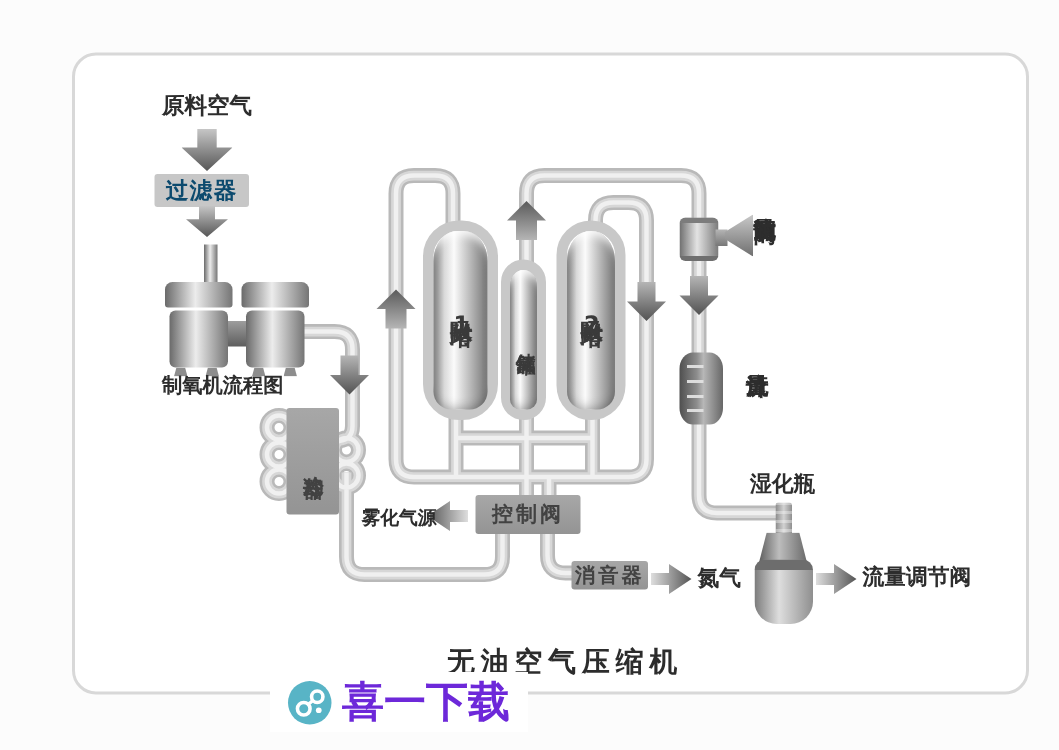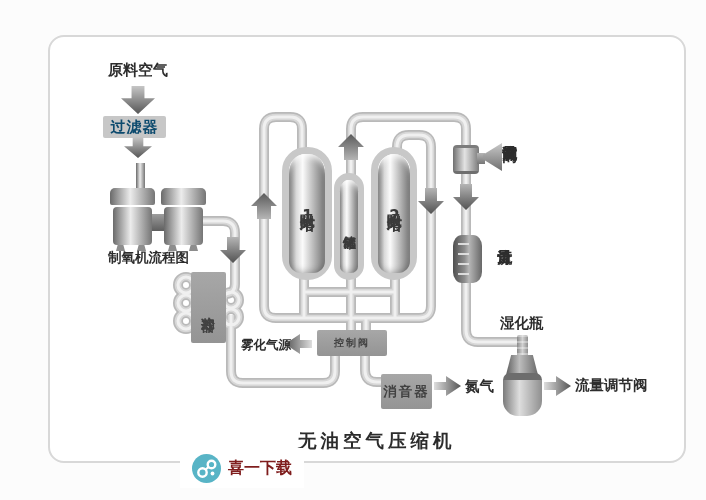--- a/index.html
+++ b/index.html
@@ -19,21 +19,21 @@
        box-shadow:inset 0 6px 6px -3px rgba(255,255,255,.85), inset 0 -5px 7px -4px rgba(0,0,0,.3);}
   .cyl .tlbl{font-weight:bold;color:#3a3a3a;font-size:15px;writing-mode:vertical-rl;text-orientation:upright;letter-spacing:2px;}
   .metalh{background:linear-gradient(90deg,#6a6a6a,#ececec 45%,#757575);}
   .arrowdn{position:absolute;background:linear-gradient(180deg,#c6c6c6,#565656);
            clip-path:polygon(31% 0,69% 0,69% 44%,100% 44%,50% 100%,0 44%,31% 44%);}
   .foot{position:absolute;width:9px;height:6px;background:#8d8d8d;clip-path:polygon(18% 0,82% 0,100% 100%,0 100%);}
   .title{position:absolute;font-weight:bold;color:#2c2c2c;font-size:18.5px;letter-spacing:4px;white-space:nowrap;}
   .wm{position:absolute;left:160px;top:448px;height:40px;display:flex;align-items:center;gap:7px;
       background:#ffffff;padding:0 12px;}
   .wm-icon{width:29px;height:29px;border-radius:50%;flex:0 0 auto;}
-  .wm-text{font-weight:bold;font-size:16px;color:#7f1d1d;letter-spacing:0px;white-space:nowrap;}
+  .wm-text{font-weight:bold;font-size:28px;color:#6d28d9;letter-spacing:0px;white-space:nowrap;}
   .ticks{position:absolute;left:5px;top:8px;width:11px;height:34px;
          background:repeating-linear-gradient(180deg,rgba(225,225,225,.95) 0 2px,transparent 2px 10px);}
 </style>
 </head>
 <body>
 
 <div class="stage">
 
   <div class="card"></div>
 
@@ -114,24 +114,24 @@
   <div class="casing" style="left:314px;top:173px;width:30px;height:107px;border-radius:18px;"></div>
   <div class="cyl" style="left:320px;top:180px;width:18px;height:93px;">
     <span class="tlbl" style="font-size:13px;letter-spacing:1px;">储氧罐</span>
   </div>
   <div class="casing" style="left:351px;top:147px;width:46px;height:133px;"></div>
   <div class="cyl" style="left:358px;top:154px;width:32px;height:119px;">
     <span class="tlbl">吸附塔2</span>
   </div>
 
   <div class="lbl" style="left:221px;top:338px;font-size:12.5px;">雾化气源</div>
-  <div class="gbox" style="left:297px;top:330px;width:70px;height:26px;font-size:10px;">
+  <div class="gbox" style="left:297px;top:330px;width:70px;height:26px;font-size:14px;">
     <span>控制阀</span>
   </div>
-  <div class="gbox" style="left:361px;top:374px;width:51px;height:35px;font-size:13.5px;">
+  <div class="gbox" style="left:361px;top:374px;width:51px;height:19px;font-size:13.5px;">
     <span>消音器</span>
   </div>
   <div class="lbl" style="left:445px;top:378px;">氮气</div>
 
   <div class="abs" style="left:433px;top:145px;width:26px;height:29px;border-radius:4px;
        background:linear-gradient(180deg,#7c7c7c 0 12%,rgba(0,0,0,0) 12% 88%,#6f6f6f 88%),linear-gradient(90deg,#6f6f6f,#e3e3e3 45%,#7a7a7a);"></div>
   <div class="abs" style="left:457px;top:153px;width:8px;height:11px;background:linear-gradient(180deg,#b5b5b5,#777);"></div>
   <div class="abs" style="left:463px;top:143px;width:19px;height:28px;background:linear-gradient(180deg,#c9c9c9,#6f6f6f);
        clip-path:polygon(0 42%,100% 0,100% 100%,0 58%);"></div>
   <div class="lbl vert" style="left:481px;top:132px;font-size:15px;height:84px;">流量调节阀</div>

